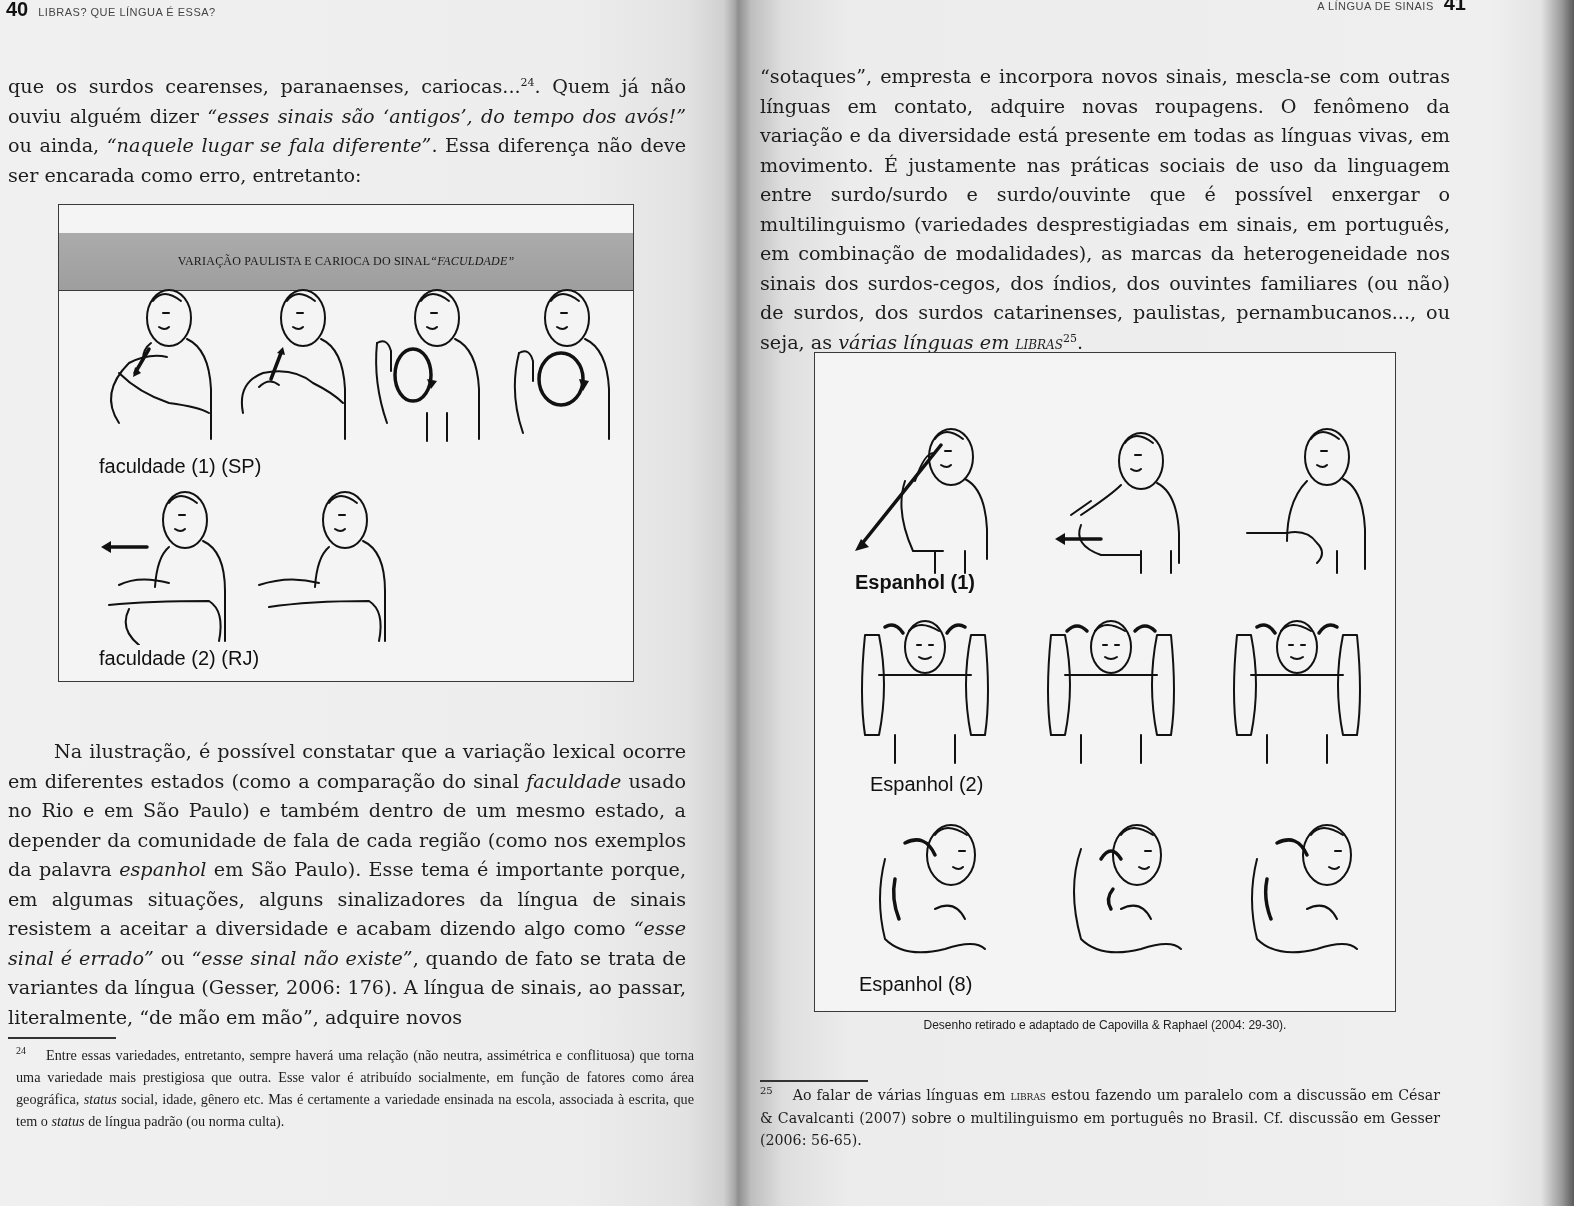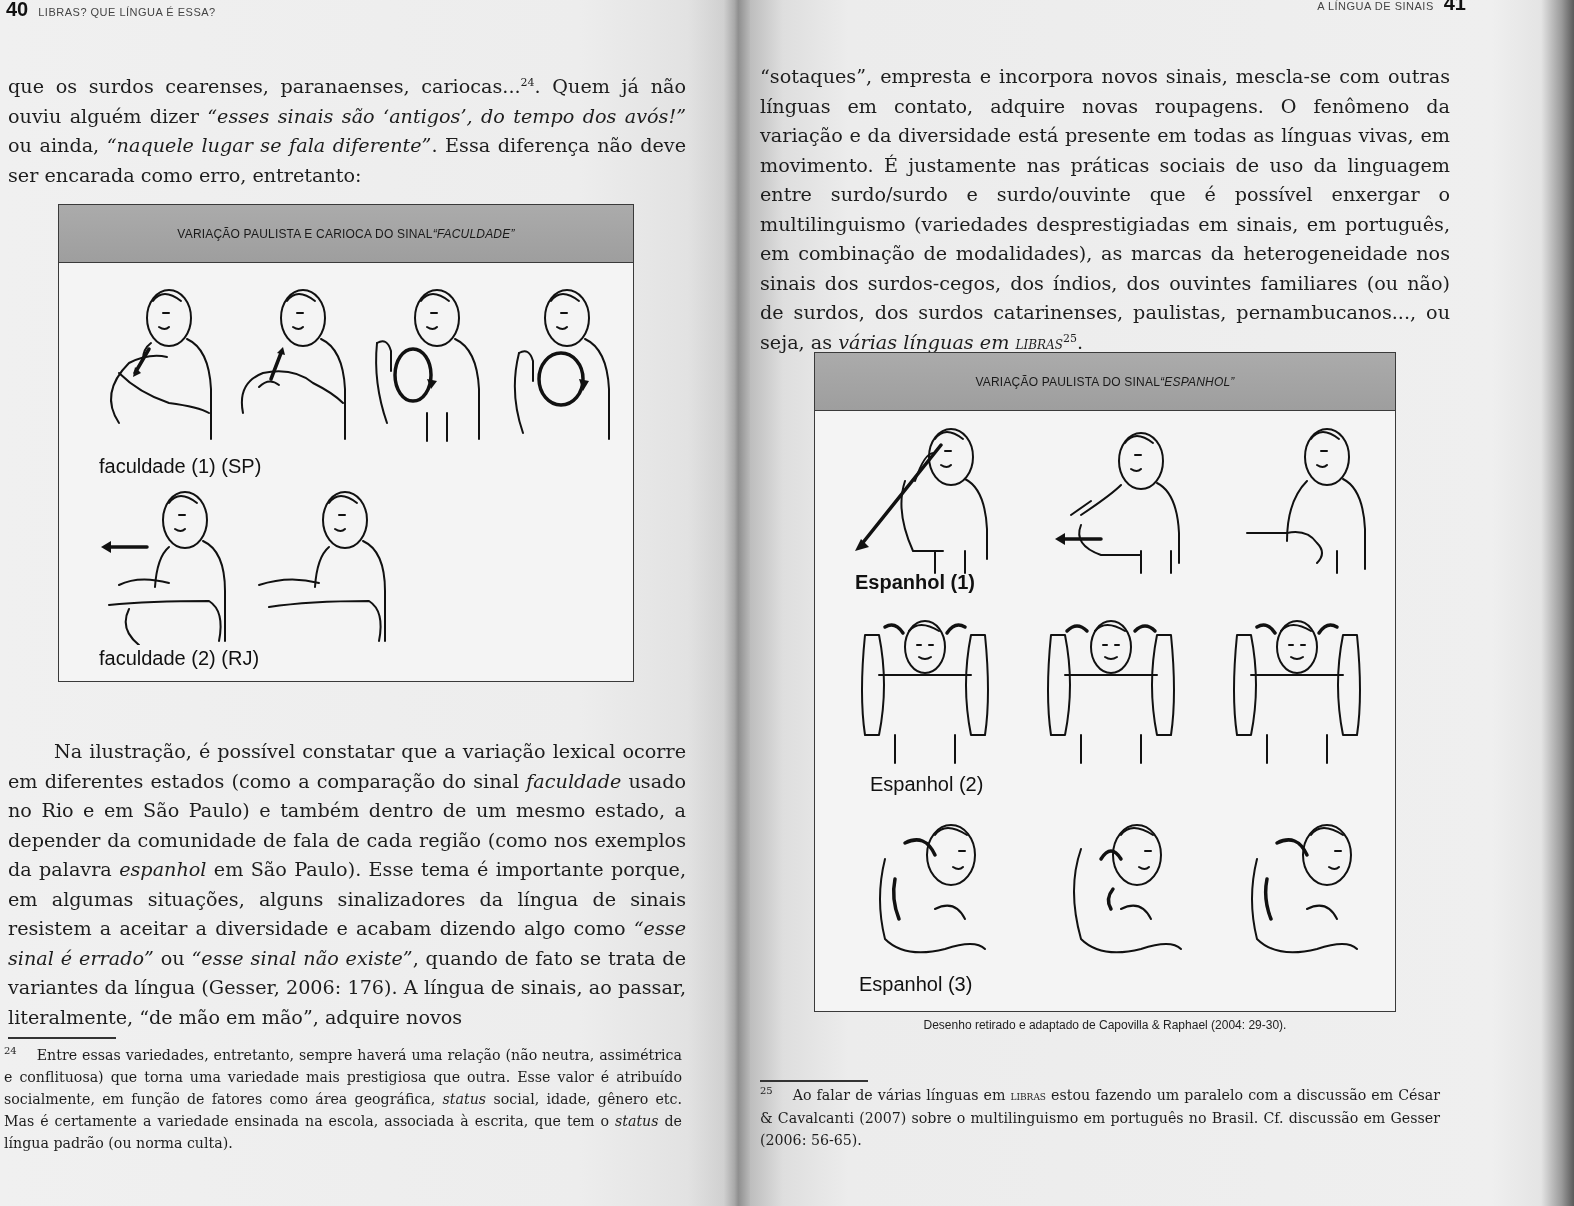--- a/index.html
+++ b/index.html
@@ -18,21 +18,21 @@
   .rh-right { right: 108px; top: -8px; }
 
   .body-text { position: absolute; font-size: 19.2px; line-height: 29.5px; text-align: justify; }
   .body-text p { margin: 0; }
   .body-text i { font-style: italic; }
   .indent { text-indent: 46px; }
   sup { font-size: 11px; line-height: 0; vertical-align: super; }
   .sc { font-variant: small-caps; font-size: 0.92em; }
 
   .figure { position: absolute; border: 1.5px solid #3a3a3a; background: #f4f4f4; }
-  .fig-head { height: 58px; background: linear-gradient(180deg, #ababab, #9e9e9e); border-bottom: 1.5px solid #3a3a3a; display: flex; align-items: center; justify-content: center; font-family: Liberation Sans, sans-serif; font-size: 12px; color: #1a1a1a; letter-spacing: 0.2px; }
+  .fig-head { height: 58px; background: linear-gradient(180deg, #ababab, #9e9e9e); border-bottom: 1.5px solid #3a3a3a; display: flex; align-items: center; justify-content: center; font-family: Liberation Serif, serif; font-size: 12px; color: #1a1a1a; letter-spacing: 0.2px; margin-top: 28px; }
   .fig-head i { font-style: italic; }
   .fig-label { position: absolute; font-family: "Liberation Sans", sans-serif; font-size: 20px; color: #111; }
   .fig-row { position: absolute; display: flex; }
   .caption { position: absolute; font-family: "Liberation Sans", sans-serif; font-size: 12px; color: #222; text-align: center; }
 
   .footnote-rule { position: absolute; height: 1.5px; background: #333; width: 108px; }
   .footnote { position: absolute; font-size: 14.2px; line-height: 22px; text-align: justify; }
   .footnote .fnum { font-size: 10px; vertical-align: super; margin-right: 20px; }
 
   svg.signer { display: block; }
@@ -130,42 +130,38 @@
         </svg>
       </div>
       <div class="fig-label" style="left:40px; top:442px;">faculdade (2) (RJ)</div>
     </div>
 
     <div class="body-text" style="left:8px; top:737px; width:678px;">
       <p class="indent"><span>Na ilustração, é possível constatar que a variação lexical ocorre em diferentes estados (como a comparação do sinal </span><i>faculdade</i><span> usado no Rio e em São Paulo) e também dentro de um mesmo estado, a depender da comunidade de fala de cada região (como nos exemplos da palavra </span><i>espanhol</i><span> em São Paulo). Esse tema é importante porque, em algumas situações, alguns sinalizadores da língua de sinais resistem a aceitar a diversidade e acabam dizendo algo como </span><i>“esse sinal é errado”</i><span> ou </span><i>“esse sinal não existe”</i><span>, quando de fato se trata de variantes da língua (Gesser, 2006: 176). A língua de sinais, ao passar, literalmente, “de mão em mão”, adquire novos</span></p>
     </div>
 
     <div class="footnote-rule" style="left:8px; top:1037px;"></div>
-    <div class="footnote" style="left:4px; top:1040px; width:678px;">
+    <div class="footnote" style="left:16px; top:1040px; width:678px;font-family:Liberation Serif, serif;">
       <span class="fnum">24</span><span>Entre essas variedades, entretanto, sempre haverá uma relação (não neutra, assimétrica e conflituosa) que torna uma variedade mais prestigiosa que outra. Esse valor é atribuído socialmente, em função de fatores como área geográfica, </span><i>status</i><span> social, idade, gênero etc. Mas é certamente a variedade ensinada na escola, associada à escrita, que tem o </span><i>status</i><span> de língua padrão (ou norma culta).</span>
     </div>
   </div>
 
   <div class="gutter"></div>
 
   <div class="page page-right">
     <div class="running-head rh-right">
       <span>A LÍNGUA DE SINAIS</span>
       <span class="pnum">41</span>
     </div>
 
     <div class="body-text" style="left:10px; top:62px; width:690px;">
       <p><span>“sotaques”, empresta e incorpora novos sinais, mescla-se com outras línguas em contato, adquire novas roupagens. O fenômeno da variação e da diversidade está presente em todas as línguas vivas, em movimento. É justamente nas práticas sociais de uso da linguagem entre surdo/surdo e surdo/ouvinte que é possível enxergar o multilinguismo (variedades desprestigiadas em sinais, em português, em combinação de modalidades), as marcas da heterogeneidade nos sinais dos surdos-cegos, dos índios, dos ouvintes familiares (ou não) de surdos, dos surdos catarinenses, paulistas, pernambucanos..., ou seja, as </span><i><span>várias línguas em </span><span class="sc">libras</span></i><sup>25</sup><span>.</span></p>
     </div>
 
     <div class="figure" style="left:64px; top:352px; width:582px; height:660px;">
-      <div class="fig-head">
-        <span>VARIAÇÃO PAULISTA DO SINAL </span>
-          <i>“ESPANHOL”</i>
-      </div>
 
       <div class="fig-row" style="left:30px; top:68px; gap:26px;">
         <svg class="signer" width="160" height="160" viewBox="0 0 160 160">
           <ellipse cx="106" cy="36" rx="22" ry="28"></ellipse>
             <path d="M90 18 q10 -14 28 0"></path>
             <path d="M100 30 h6 M96 44 q6 4 10 0"></path>
           <path d="M120 58 q20 10 22 50 v30"></path>
             <path d="M60 60 q-10 30 8 70 h30"></path>
             <path d="M70 60 q10 -30 20 -28"></path>
           <path d="M96 24 l-80 100" class="arrow"></path>
@@ -255,21 +251,21 @@
         <svg class="signer" width="160" height="150" viewBox="0 0 160 150">
           <ellipse cx="100" cy="36" rx="24" ry="30"></ellipse>
             <path d="M84 16 q10 -14 32 0"></path>
             <path d="M108 32 h6 M102 48 q6 4 10 0"></path>
           <path d="M30 40 q-10 40 0 80 q20 20 60 10 q30 -10 40 0"></path>
             <path d="M50 24 q20 -10 30 12" class="arrow"></path>
           <path d="M40 60 q-4 20 4 40" class="arrow"></path>
             <path d="M80 90 q20 -10 30 10"></path>
         </svg>
       </div>
-      <div class="fig-label" style="left:44px; top:620px;">Espanhol (3)</div>
+      <div class="fig-label" style="left:44px; top:620px;">Espanhol (8)</div>
     </div>
     <div class="caption" style="left:64px; top:1018px; width:582px;">Desenho retirado e adaptado de Capovilla &amp; Raphael (2004: 29-30).</div>
 
     <div class="footnote-rule" style="left:10px; top:1080px;"></div>
     <div class="footnote" style="left:10px; top:1080px; width:680px;">
       <span class="fnum">25</span><span>Ao falar de várias línguas em </span><span class="sc">libras</span><span> estou fazendo um paralelo com a discussão em César &amp; Cavalcanti (2007) sobre o multilinguismo em português no Brasil. Cf. discussão em Gesser (2006: 56-65).</span>
     </div>
   </div>
 </div>
 

